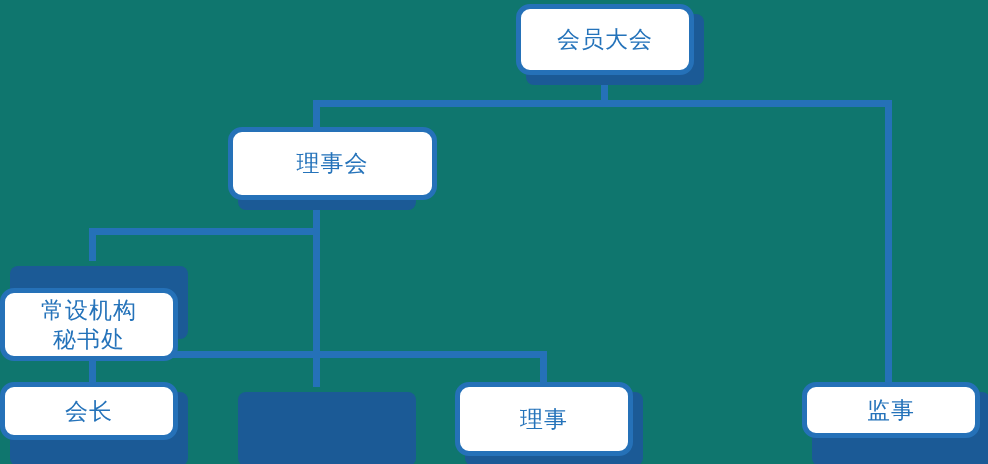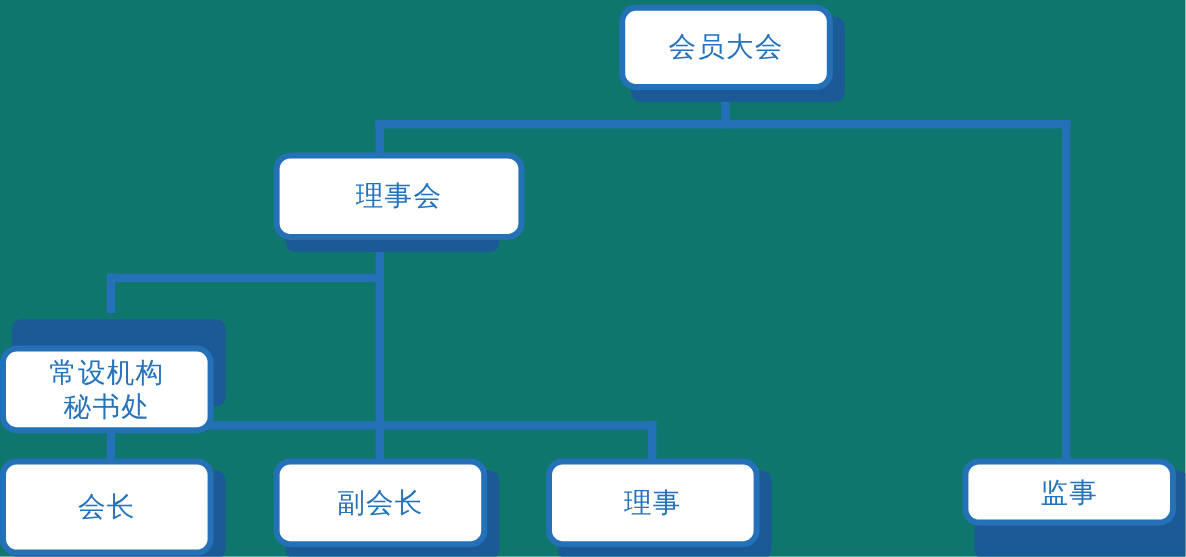--- a/index.html
+++ b/index.html
@@ -58,21 +58,21 @@
   
   #node-assembly   { left: 516px; top: 4px;   width: 178px; height: 71px; }
   #shadow-assembly { left: 526px; top: 14px;  width: 178px; height: 71px; }
 
   #node-board      { left: 228px; top: 127px; width: 209px; height: 73px; }
   #shadow-board    { left: 238px; top: 137px; width: 178px; height: 73px; }
 
   #node-secretariat   { left: 0px;  top: 256px; width: 178px; height: 73px; margin-top: 32px; }
   #shadow-secretariat { left: 10px; top: 266px; width: 178px; height: 73px; }
 
-  #node-president     { left: 0px;   top: 382px; width: 178px; height: 81px; }
+  #node-president     { left: 0px;   top: 382px; width: 178px; height: 58px; }
   #shadow-president   { left: 10px;  top: 392px; width: 178px; height: 74px; }
 
   #node-vice-president   { left: 228px; top: 382px; width: 178px; height: 74px; }
   #shadow-vice-president { left: 238px; top: 392px; width: 178px; height: 74px; }
 
   #node-director     { left: 455px; top: 382px; width: 178px; height: 74px; }
   #shadow-director   { left: 465px; top: 392px; width: 178px; height: 74px; }
 
   #node-supervisor   { left: 802px; top: 382px; width: 178px; height: 56px; }
   #shadow-supervisor { left: 812px; top: 392px; width: 178px; height: 74px; }
@@ -118,23 +118,20 @@
 
   <div class="node" id="node-secretariat">
     <span class="node-label">常设机构
 秘书处</span>
   </div>
 
   <div class="node" id="node-president">
     <span class="node-label">会长</span>
   </div>
 
-  <div class="node" id="node-vice-president">
-    <span class="node-label">副会长</span>
-  </div>
 
   <div class="node" id="node-director">
     <span class="node-label">理事</span>
   </div>
 
   <div class="node" id="node-supervisor">
     <span class="node-label">监事</span>
   </div>
 
 </div>

